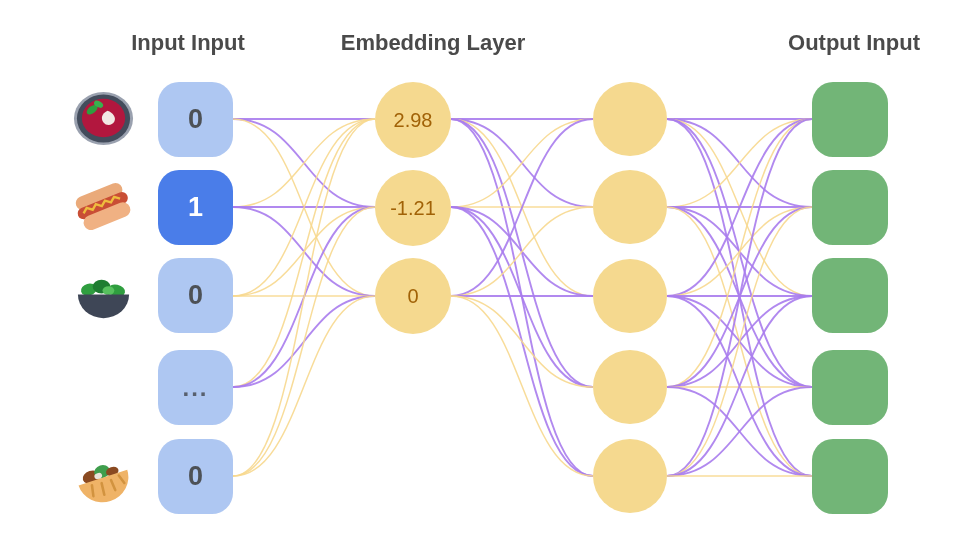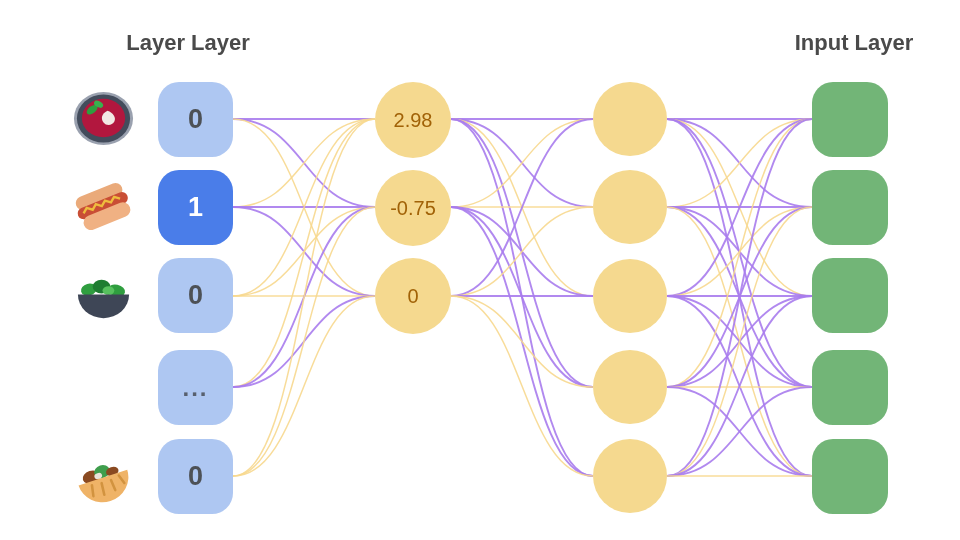--- a/index.html
+++ b/index.html
@@ -97,22 +97,23 @@
       <path d="M 667 387 C 739.5 387, 739.5 296, 812 296" fill="none" stroke="#a87ced" stroke-width="1.9" opacity="0.9"></path>
       <path d="M 667 387 C 739.5 387, 739.5 387, 812 387" fill="none" stroke="#f7d88e" stroke-width="1.5" opacity="0.9"></path>
       <path d="M 667 387 C 739.5 387, 739.5 476, 812 476" fill="none" stroke="#a87ced" stroke-width="1.9" opacity="0.9"></path>
       <path d="M 667 476 C 739.5 476, 739.5 119, 812 119" fill="none" stroke="#a87ced" stroke-width="1.9" opacity="0.9"></path>
       <path d="M 667 476 C 739.5 476, 739.5 207, 812 207" fill="none" stroke="#f7d88e" stroke-width="1.5" opacity="0.9"></path>
       <path d="M 667 476 C 739.5 476, 739.5 296, 812 296" fill="none" stroke="#a87ced" stroke-width="1.9" opacity="0.9"></path>
       <path d="M 667 476 C 739.5 476, 739.5 387, 812 387" fill="none" stroke="#a87ced" stroke-width="1.9" opacity="0.9"></path>
       <path d="M 667 476 C 739.5 476, 739.5 476, 812 476" fill="none" stroke="#f7d88e" stroke-width="1.5" opacity="0.9"></path>
     </svg>
 
-  <div class="layer-title t-input">Layer Layer</div>
-  <div class="layer-title t-output">Input Layer</div>
+  <div class="layer-title t-input">Input Input</div>
+  <div class="layer-title t-embed">Embedding Layer</div>
+  <div class="layer-title t-output">Output Input</div>
 
   <svg class="food-icon i-row1" viewBox="0 0 64 64">
     <ellipse cx="32" cy="32" rx="30" ry="27" fill="#9aa1af"></ellipse>
     <ellipse cx="32" cy="32" rx="27" ry="24.5" fill="#434c5c"></ellipse>
     <ellipse cx="32" cy="31.5" rx="22" ry="19.5" fill="#b2173e"></ellipse>
     <path d="M36 24 c6 2 9 7 7 11 c-2 4 -8 5 -11 1 c-3 -4 -2 -9 4 -12 z" fill="#f2e9e4"></path>
     <ellipse cx="20.5" cy="23" rx="6.5" ry="3.6" transform="rotate(-38 20.5 23)" fill="#2f9e3f"></ellipse>
     <ellipse cx="27" cy="17.5" rx="5" ry="3" transform="rotate(28 27 17.5)" fill="#38b04e"></ellipse>
   </svg>
 
@@ -144,21 +145,21 @@
     </g>
   </svg>
 
   <div class="node in-node row1">0</div>
   <div class="node in-node row2 active">1</div>
   <div class="node in-node row3">0</div>
   <div class="node in-node dots row4">...</div>
   <div class="node in-node row5">0</div>
 
   <div class="node emb-node row1">2.98</div>
-  <div class="node emb-node row2">-0.75</div>
+  <div class="node emb-node row2">-1.21</div>
   <div class="node emb-node row3">0</div>
 
   <div class="node hid-node row1"></div>
   <div class="node hid-node row2"></div>
   <div class="node hid-node row3"></div>
   <div class="node hid-node row4"></div>
   <div class="node hid-node row5"></div>
 
   <div class="node out-node row1"></div>
   <div class="node out-node row2"></div>

